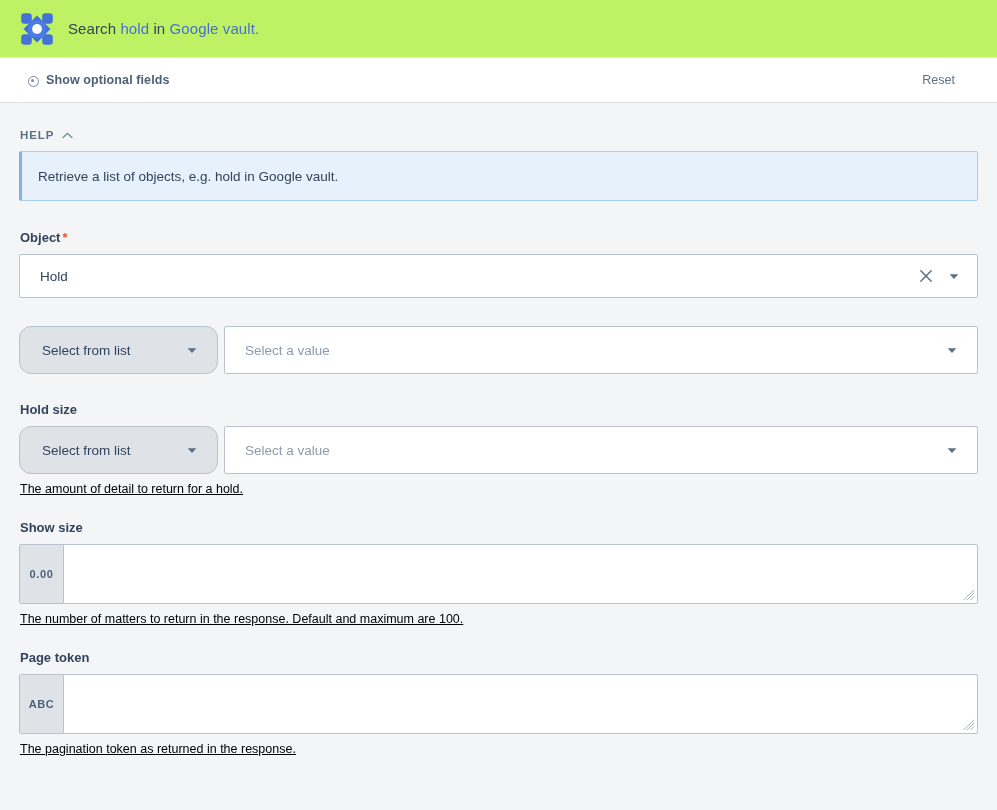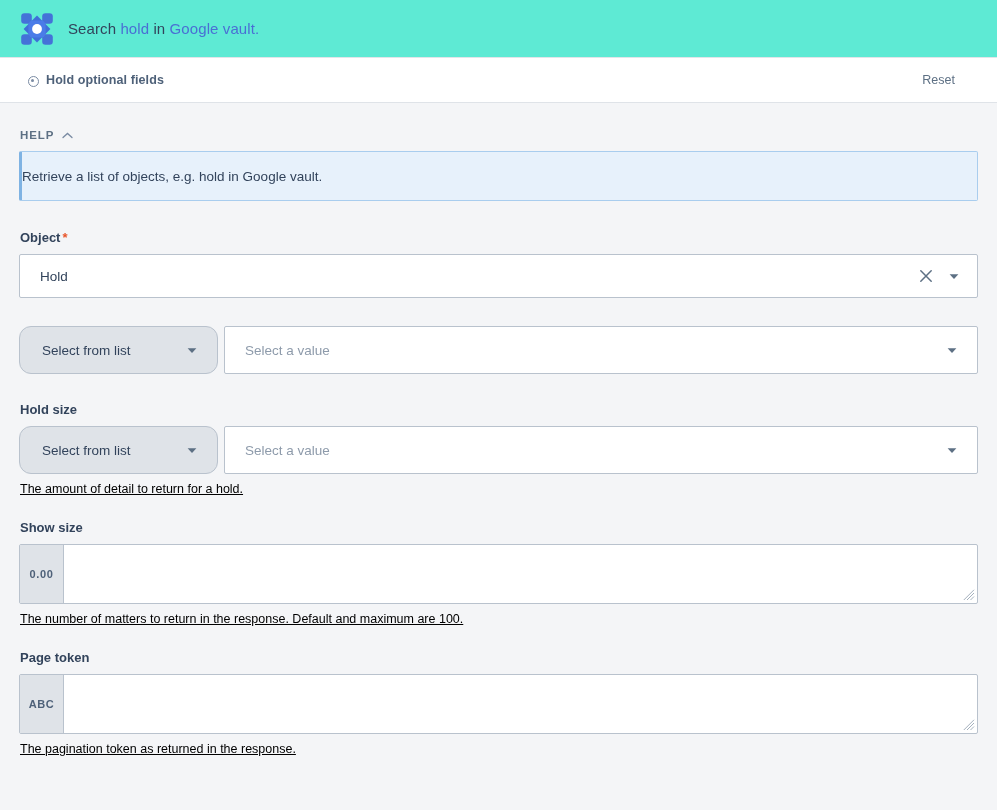--- a/index.html
+++ b/index.html
@@ -9,21 +9,21 @@
     width: 997px; height: 810px;
     background: #f4f5f7;
     font-family: "Liberation Sans", sans-serif;
     color: #32435b;
     overflow: hidden;
   }
 
   
   .app-header {
     height: 58px;
-    background: #5eead4;
+    background: #bef264;
     display: flex;
     align-items: center;
     padding: 0 0 0 20px;
     border-bottom: 1px solid #e2e5e9;
   }
   .vault-logo {
     width: 34px; height: 34px;
     flex: 0 0 34px;
     margin-right: 14px;
     display: block;
@@ -115,20 +115,21 @@
     display: block;
   }
   .help-box {
     background: #e7f1fb;
     border: 1px solid #a9cdee;
     border-left: 3px solid #7fb3e3;
     border-radius: 2px;
     height: 50px;
     display: flex;
     align-items: center;
+    padding-left: 16px;
     font-size: 13.5px;
     color: #32435b;
     margin-bottom: 29px;
   }
 
   
   .field { margin-bottom: 0; }
   .field-label {
     font-size: 13px;
     font-weight: bold;
@@ -277,21 +278,21 @@
     <circle cx="17" cy="17" r="4.9" fill="#ffffff"></circle>
   </svg>
   <div class="header-title">
     <span>Search </span><span class="lnk">hold</span><span> in </span><span class="lnk">Google vault.</span>
   </div>
 </div>
 
 <div class="toolbar">
   <div class="toolbar-left">
     <span class="eye-icon"></span>
-    <span class="toolbar-link">Hold optional fields</span>
+    <span class="toolbar-link">Show optional fields</span>
   </div>
   <div class="reset-link">Reset</div>
 </div>
 
 <div class="form-body">
 
   <div class="help-head">
     <span class="help-label">HELP</span>
     <svg class="chev-up" viewBox="0 0 11 7">
       <path d="M1 5.6 L5.5 1.4 L10 5.6" fill="none" stroke="#7a8ba3" stroke-width="1.3" stroke-linecap="round"></path>

